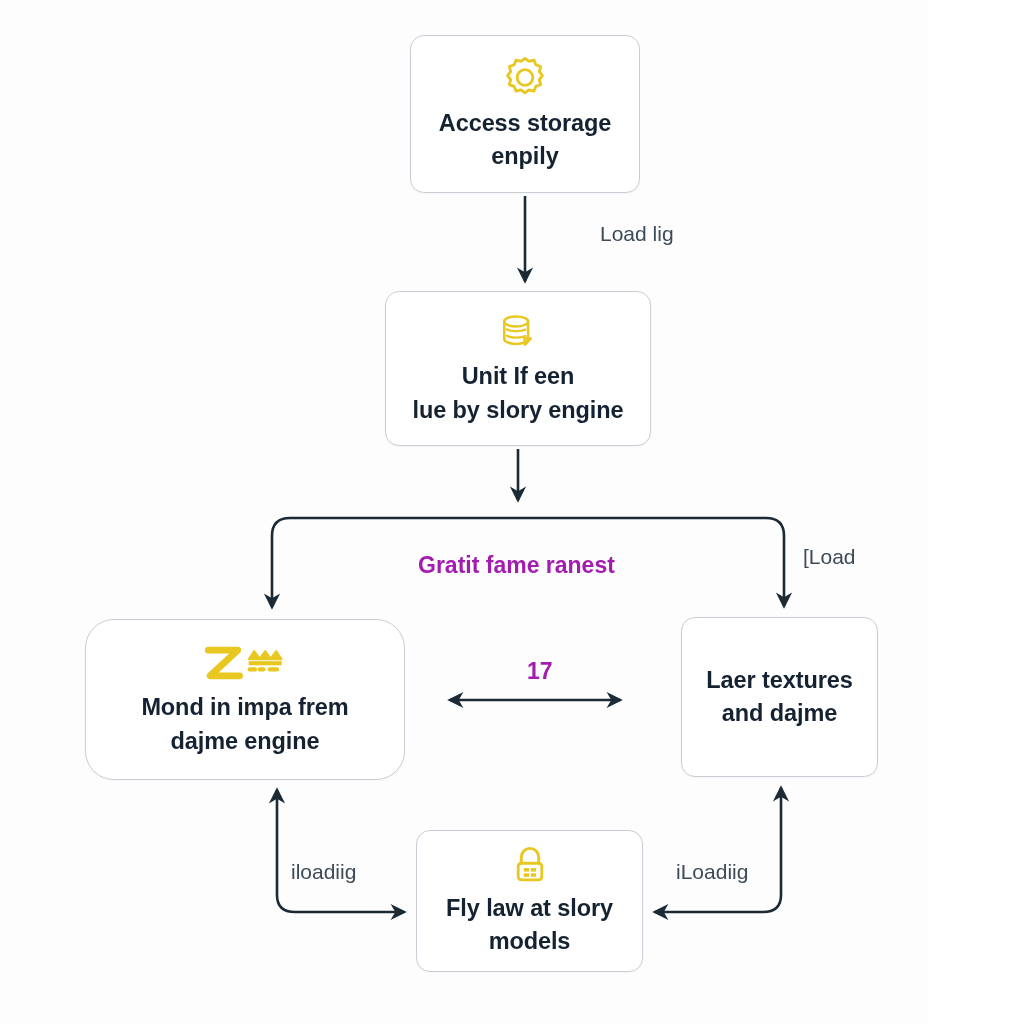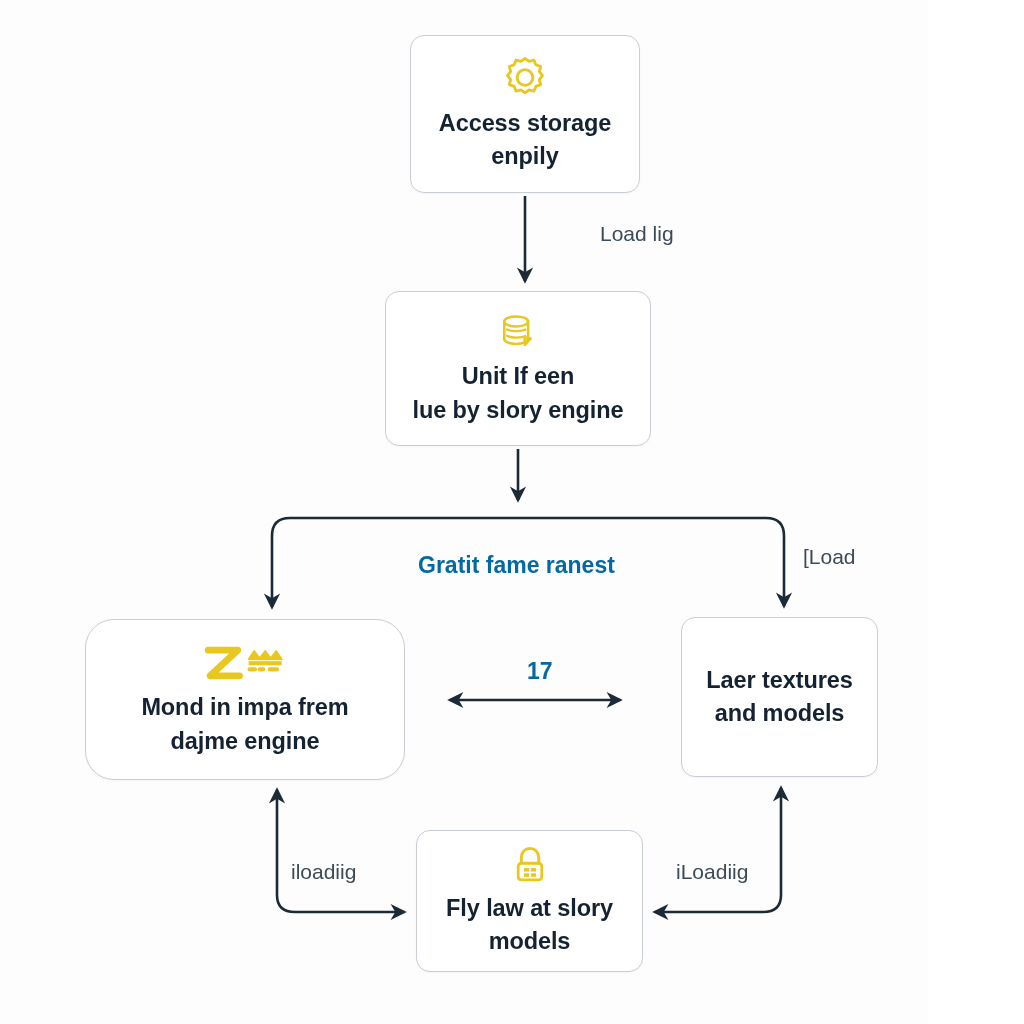--- a/index.html
+++ b/index.html
@@ -58,21 +58,21 @@
 
   .edge-label {
     position: absolute;
     color: #3d4a58;
     font-size: 21px;
     white-space: nowrap;
     z-index: 3;
     background: transparent;
   }
   .edge-label.strong {
-    color: #0369a1;
+    color: #a21caf;
     font-weight: bold;
     font-size: 23px;
   }
   #label-loading-top   { left: 560px; top: 222px; margin-left: 40px; }
   #label-branch-center { left: 418px; top: 552px; }
   #label-branch-right  { left: 803px; top: 545px; }
   #label-mid           { left: 527px; top: 658px; text-align: center; }
   #label-bottom-left   { left: 291px; top: 860px; }
   #label-bottom-right  { left: 676px; top: 860px; }
 </style>
@@ -143,21 +143,21 @@
     </span>
     <div class="node-label">
       <div>Mond in impa frem</div>
       <div>dajme engine</div>
     </div>
   </div>
 
   <div class="node" id="node-right">
     <div class="node-label">
       <div>Laer textures</div>
-      <div>and models</div>
+      <div>and dajme</div>
     </div>
   </div>
 
   <div class="node" id="node-bottom">
     <span class="node-icon">
       <svg width="42" height="42" viewBox="0 0 48 48">
         <path d="M14 22 L14 15 a10 10 0 0 1 20 0 L34 22" fill="none" stroke="#e8c720" stroke-width="3.4" stroke-linecap="round"></path>
         <rect x="10.5" y="22" width="27" height="19" rx="3.5" fill="none" stroke="#e8c720" stroke-width="3.2"></rect>
         <rect x="17" y="27.5" width="6" height="4" fill="#e8c720"></rect>
         <rect x="25" y="27.5" width="6" height="4" fill="#e8c720"></rect>

